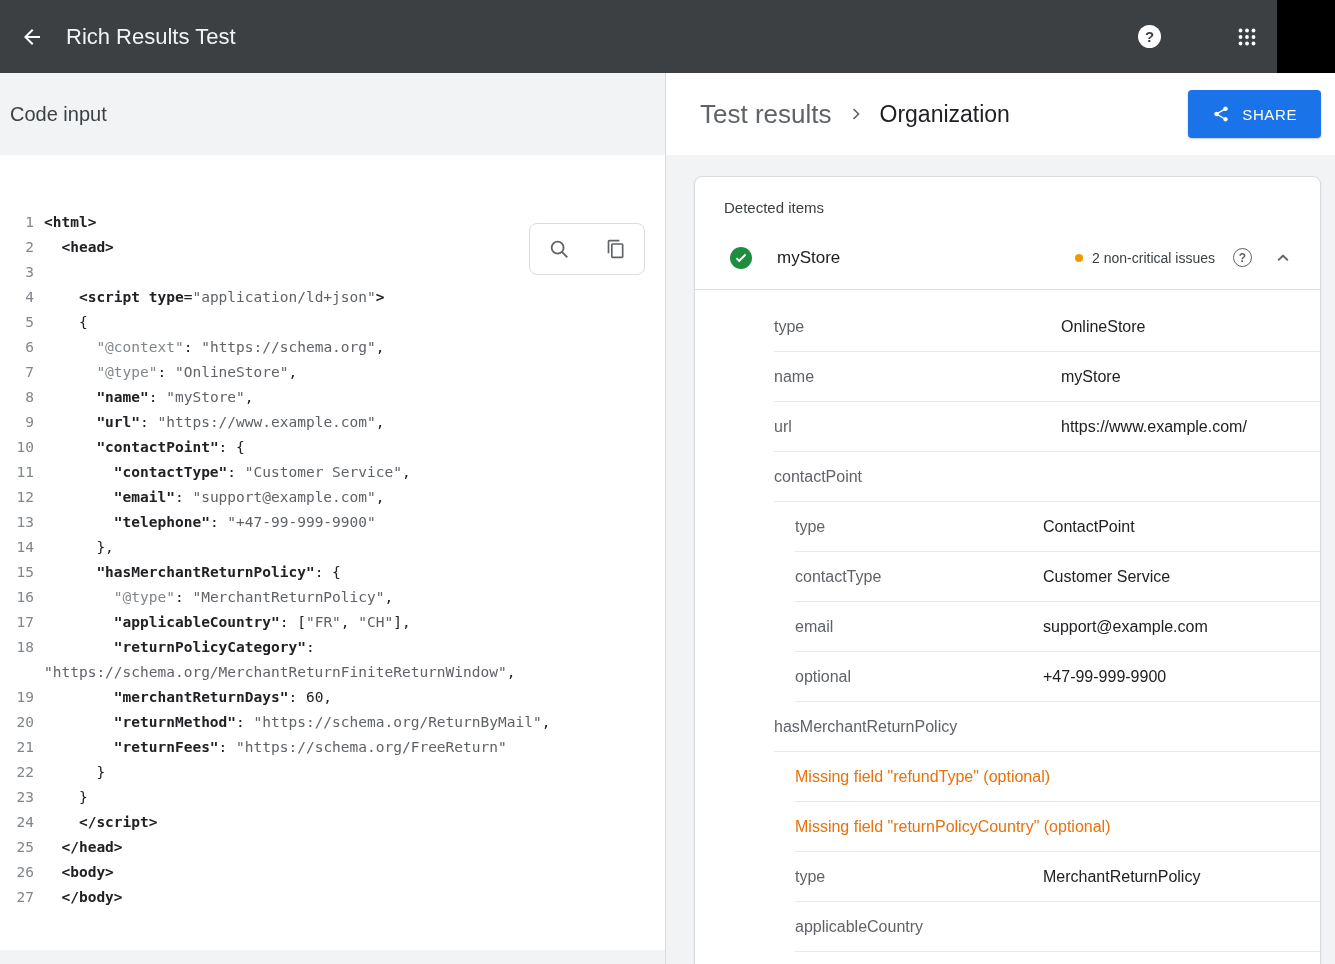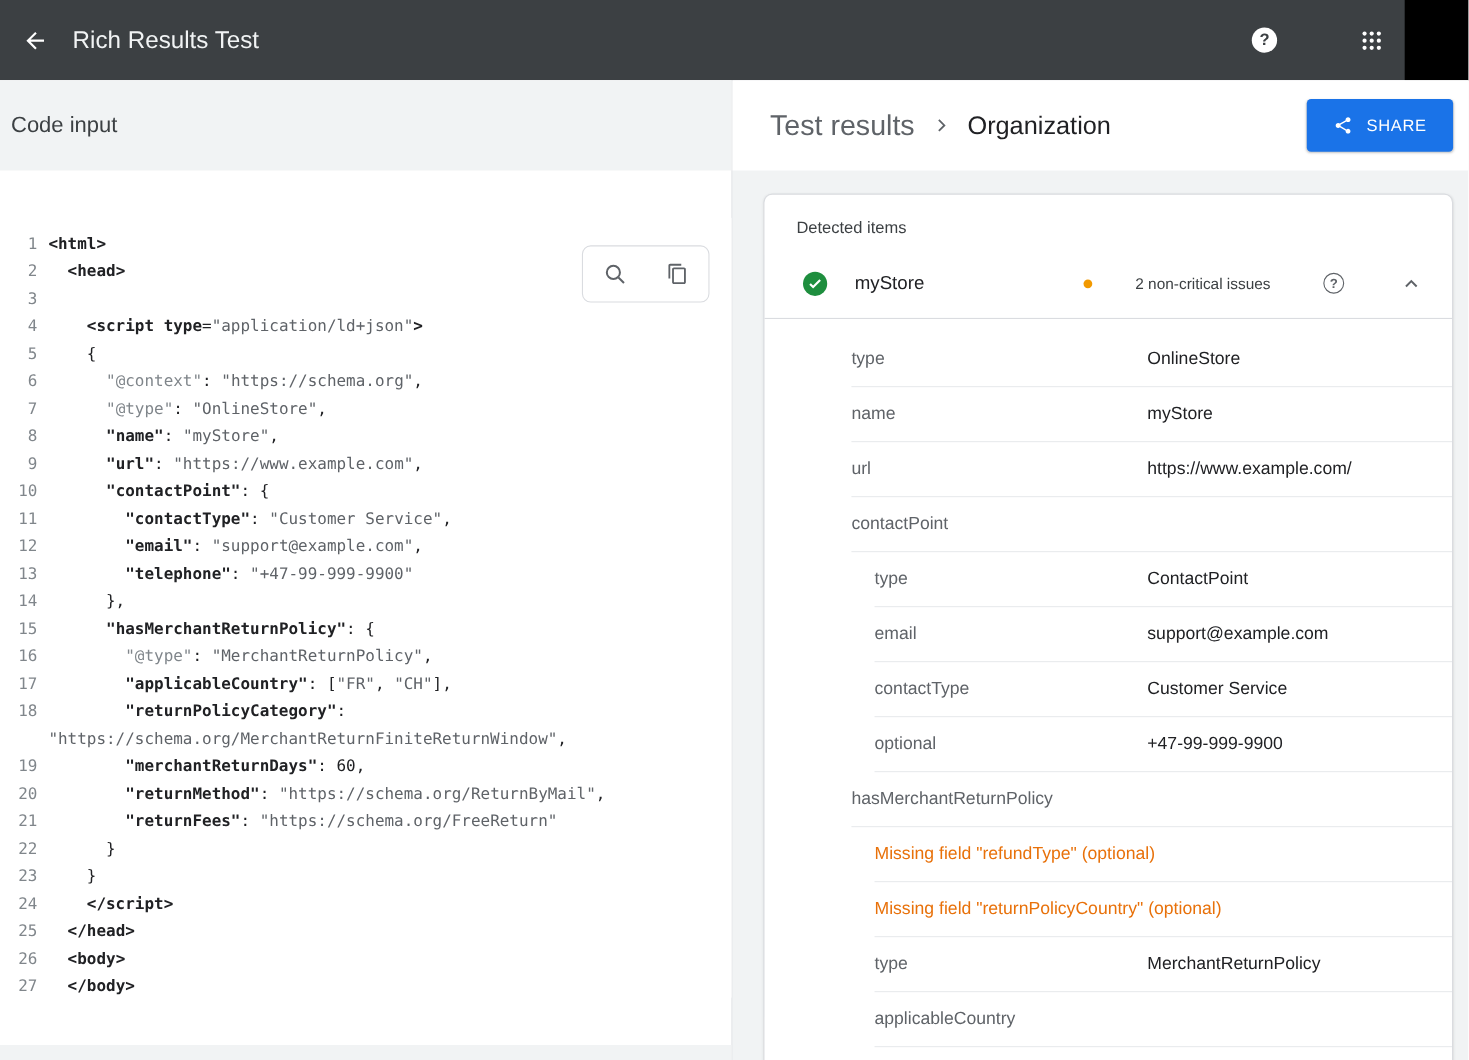--- a/index.html
+++ b/index.html
@@ -42,31 +42,31 @@
   .crumb-sep { margin: 0 14px; display: flex; }
   .crumb-current { font-size: 23px; color: #202124; }
   .share-btn { margin-left: auto; height: 48px; padding: 0 24px; background: #1a73e8; border: none; border-radius: 4px; color: #fff; font-family: "Liberation Sans", sans-serif; font-size: 15px; font-weight: 500; letter-spacing: 0.6px; display: flex; align-items: center; gap: 12px; cursor: pointer; box-shadow: 0 1px 2px rgba(60,64,67,.3); }
 
   .results-body { flex: 1; padding: 21px 14px 0 28px; overflow: hidden; }
   .result-card { background: #fff; border: 1px solid #dadce0; border-radius: 8px; box-shadow: 0 1px 2px rgba(60,64,67,.1); padding-top: 22px; min-height: 1000px; }
   .section-label { margin-left: 29px; font-size: 15px; color: #3c4043; margin-bottom: 10px; }
 
   .item-header { display: flex; align-items: center; height: 64px; padding: 0 26px 0 34px; border-bottom: 1px solid #dadce0; }
   .item-name { margin-left: 24px; font-size: 17px; color: #202124; }
-  .item-right { margin-left: auto; display: flex; align-items: center; gap: 30px; }
+  .item-right { margin-left: auto; display: flex; align-items: center; }
   .issue-dot { width: 8px; height: 8px; border-radius: 50%; background: #f29900; margin-right: 9px; }
   .issues-text { font-size: 14px; color: #3c4043; margin-right: 18px; }
   .help-outline { width: 19px; height: 19px; border: 1.5px solid #5f6368; border-radius: 50%; color: #5f6368; font-size: 12px; font-weight: 700; display: flex; align-items: center; justify-content: center; cursor: pointer; margin-right: 20px; }
   .collapse-btn { display: flex; cursor: pointer; }
 
   .props { padding-top: 12px; }
   .prop-row { position: relative; margin-left: 79px; height: 50px; display: flex; align-items: center; border-bottom: 1px solid #e8eaed; font-size: 16px; }
   .prop-row.indent { margin-left: 100px; }
   .prop-label { color: #5f6368; }
-  .prop-value { position: absolute; left: 269px; color: #202124; }
+  .prop-value { position: absolute; left: 287px; color: #202124; }
   .prop-row.indent .prop-value { left: 248px; }
   .prop-row.warning .prop-label { color: #e8710a; }
 </style>
 </head>
 <body>
 
 <div class="topbar">
   <div class="icon-btn">
     <svg width="24" height="24" viewBox="0 0 24 24">
         <path d="M20 11H7.8l5.6-5.6L12 4l-8 8 8 8 1.4-1.4L7.8 13H20v-2z" fill="#ffffff"></path>
@@ -201,28 +201,28 @@
               <span class="prop-value">https://www.example.com/</span>
             </div>
             <div class="prop-row">
               <span class="prop-label">contactPoint</span>
             </div>
             <div class="prop-row indent">
               <span class="prop-label">type</span>
               <span class="prop-value">ContactPoint</span>
             </div>
             <div class="prop-row indent">
+              <span class="prop-label">contactType</span>
+              <span class="prop-value">Customer Service</span>
+            </div>
+            <div class="prop-row indent">
               <span class="prop-label">email</span>
               <span class="prop-value">support@example.com</span>
             </div>
             <div class="prop-row indent">
-              <span class="prop-label">contactType</span>
-              <span class="prop-value">Customer Service</span>
-            </div>
-            <div class="prop-row indent">
               <span class="prop-label">optional</span>
               <span class="prop-value">+47-99-999-9900</span>
             </div>
             <div class="prop-row">
               <span class="prop-label">hasMerchantReturnPolicy</span>
             </div>
             <div class="prop-row indent warning">
               <span class="prop-label">Missing field "refundType" (optional)</span>
             </div>
             <div class="prop-row indent warning">

